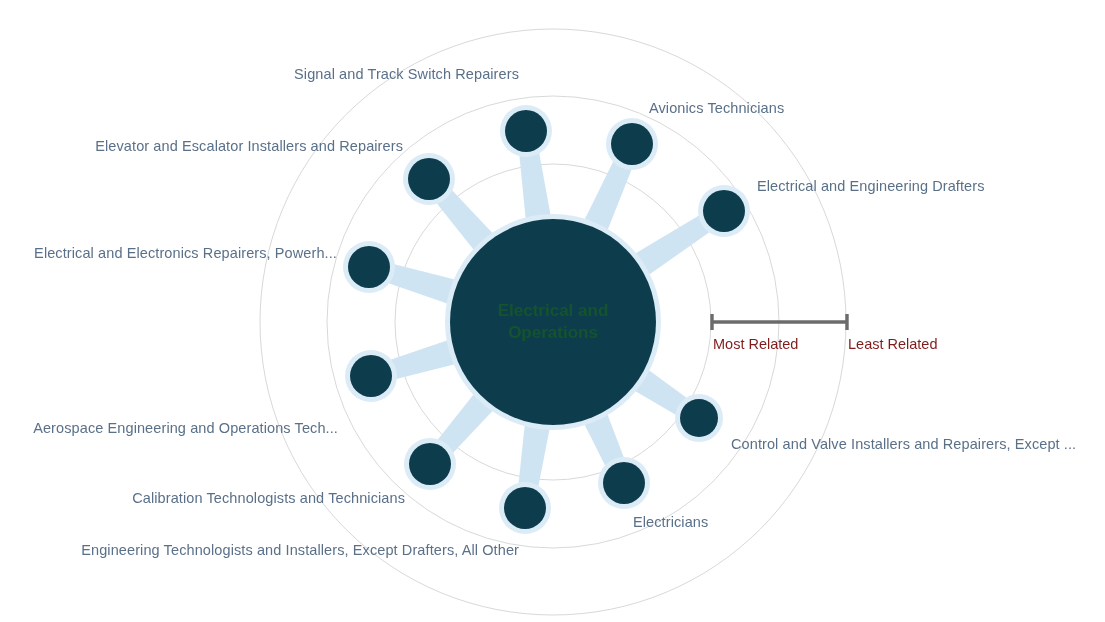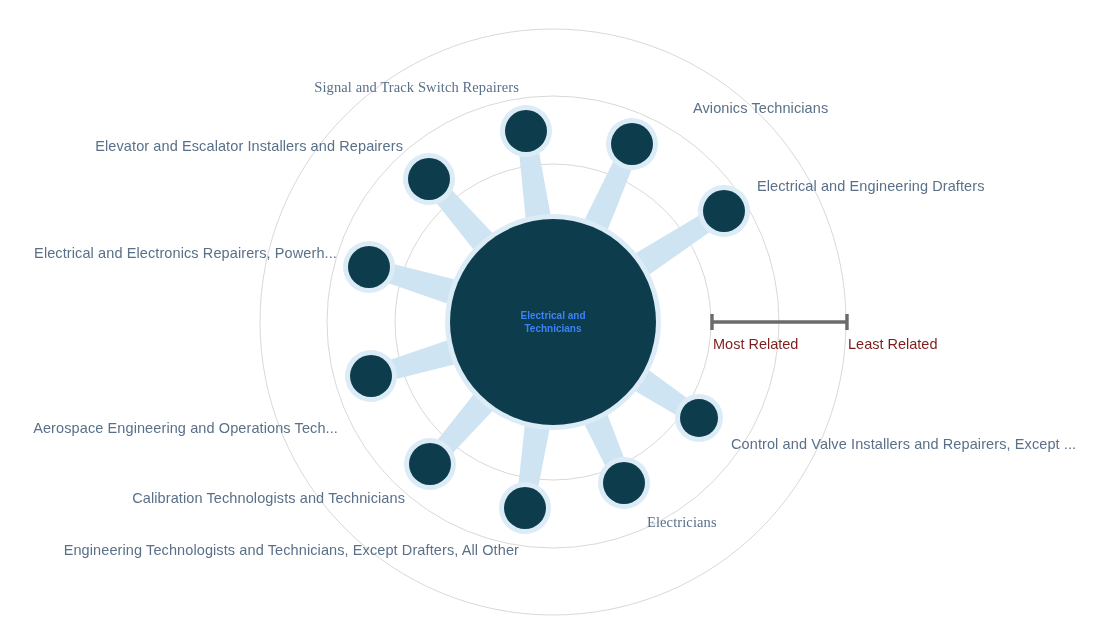--- a/index.html
+++ b/index.html
@@ -29,23 +29,23 @@
     color:#7f1d1d;
     white-space:nowrap;
     line-height:1;
   }
   .hubtext{
     position:absolute;
     left:553px;top:322px;
     transform:translate(-50%,-50%);
     width:180px;
     text-align:center;
-    color:#3b82f6;
+    color:#14532d;
     font-family:"Liberation Sans", sans-serif;
-    font-size:10px;
+    font-size:17px;
     font-weight:bold;
     line-height:1.32;
     pointer-events:none;
   }
 </style>
 </head>
 <body>
 
 <div id="stage">
 
@@ -97,30 +97,30 @@
       </g>
     <g id="legend-layer">
         <line x1="712" y1="322" x2="847" y2="322" stroke="#6b6b6b" stroke-width="3.4"></line>
         <line x1="712" y1="314" x2="712" y2="330" stroke="#6b6b6b" stroke-width="3.4"></line>
         <line x1="847" y1="314" x2="847" y2="330" stroke="#6b6b6b" stroke-width="3.4"></line>
       </g>
   </svg>
 
   <div class="hubtext" id="hub-text">
       <div>Electrical and</div>
-      <div>Technicians</div>
+      <div>Operations</div>
     </div>
 
   <div id="labels-layer">
-      <div class="label l" style="left: 519px; top: 87px; font-family: Liberation Serif, serif;">Signal and Track Switch Repairers</div>
-      <div class="label r" style="left: 649px; top: 108px; margin-left: 44px;">Avionics Technicians</div>
+      <div class="label l" style="left: 519px; top: 74px;">Signal and Track Switch Repairers</div>
+      <div class="label r" style="left: 649px; top: 108px;">Avionics Technicians</div>
       <div class="label r" style="left: 757px; top: 186px;">Electrical and Engineering Drafters</div>
       <div class="label r" style="left: 731px; top: 444px;">Control and Valve Installers and Repairers, Except ...</div>
-      <div class="label r" style="left: 647px; top: 522px; font-family: Liberation Serif, serif;">Electricians</div>
-      <div class="label l" style="left: 519px; top: 550px;">Engineering Technologists and Technicians, Except Drafters, All Other</div>
+      <div class="label r" style="left: 633px; top: 522px;">Electricians</div>
+      <div class="label l" style="left: 519px; top: 550px;">Engineering Technologists and Installers, Except Drafters, All Other</div>
       <div class="label l" style="left: 405px; top: 498px;">Calibration Technologists and Technicians</div>
       <div class="label l" style="left: 338px; top: 392px; margin-top: 36px;">Aerospace Engineering and Operations Tech...</div>
       <div class="label l" style="left: 337px; top: 253px; text-align: right;">Electrical and Electronics Repairers, Powerh...</div>
       <div class="label l" style="left: 403px; top: 146px;">Elevator and Escalator Installers and Repairers</div>
     </div>
 
   <div class="legend-cap" id="cap-most" style="left: 713px; top: 337px;">Most Related</div>
   <div class="legend-cap" id="cap-least" style="left: 848px; top: 337px;">Least Related</div>
 
 </div>

